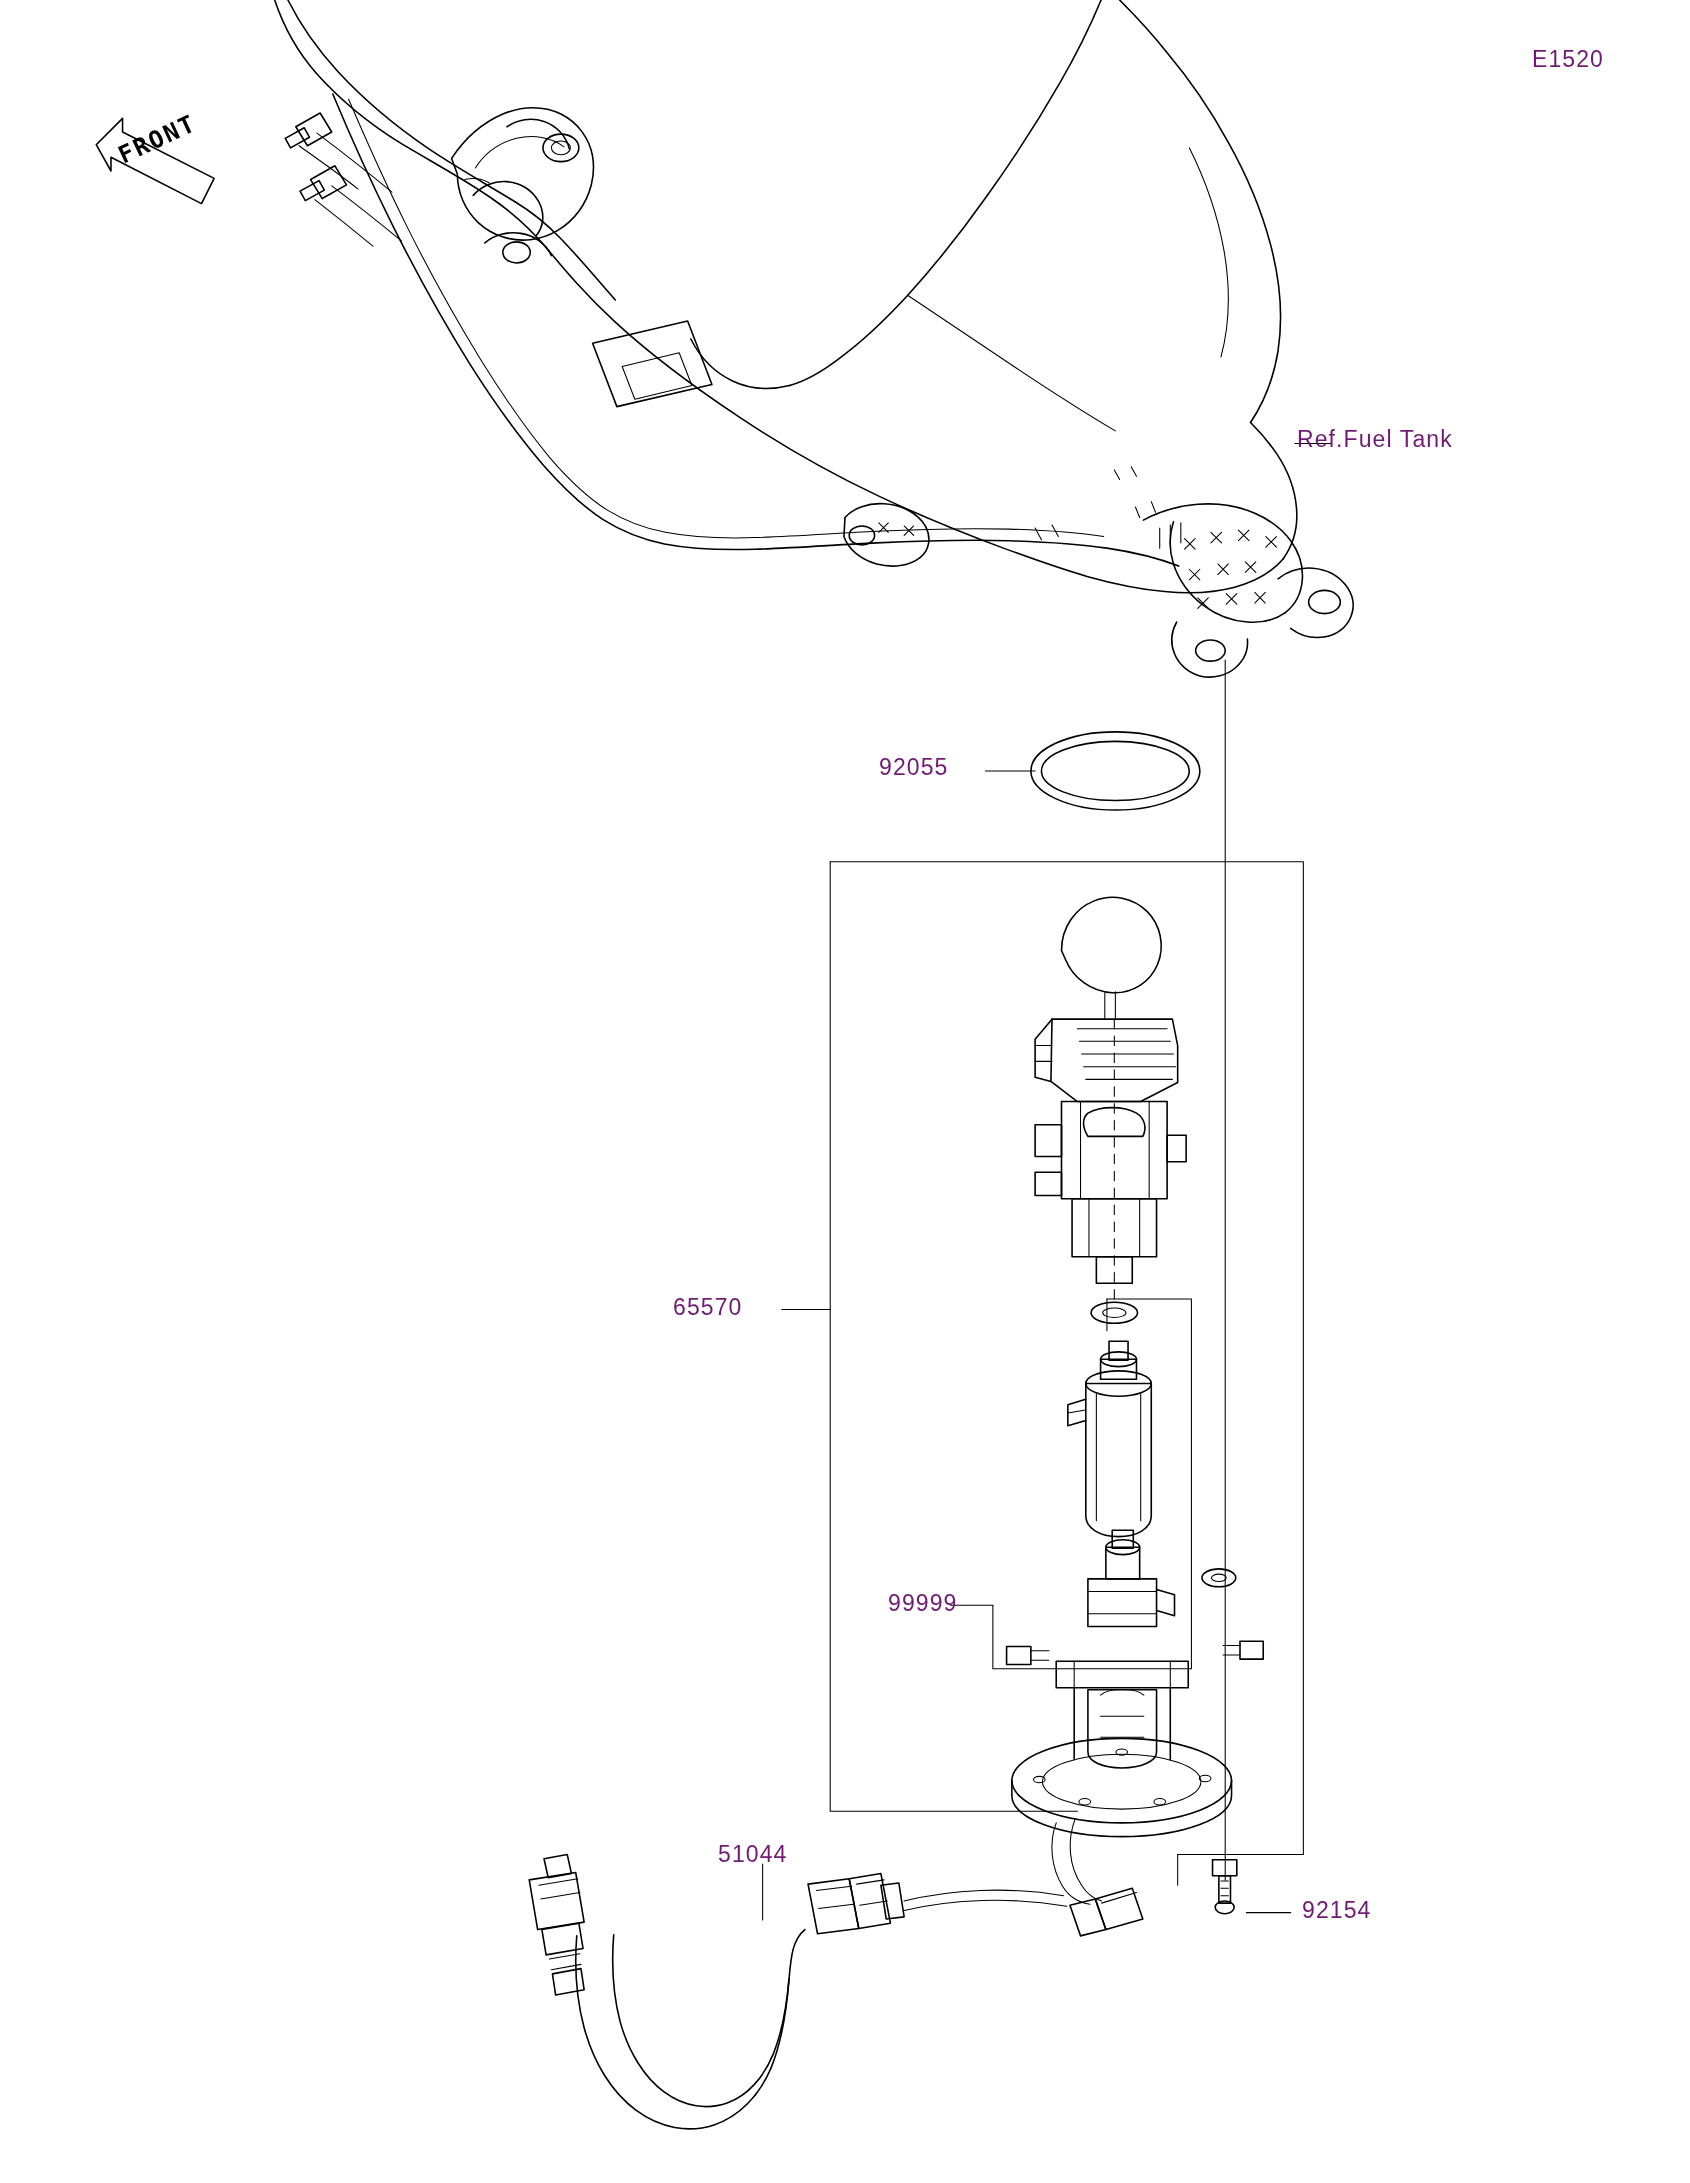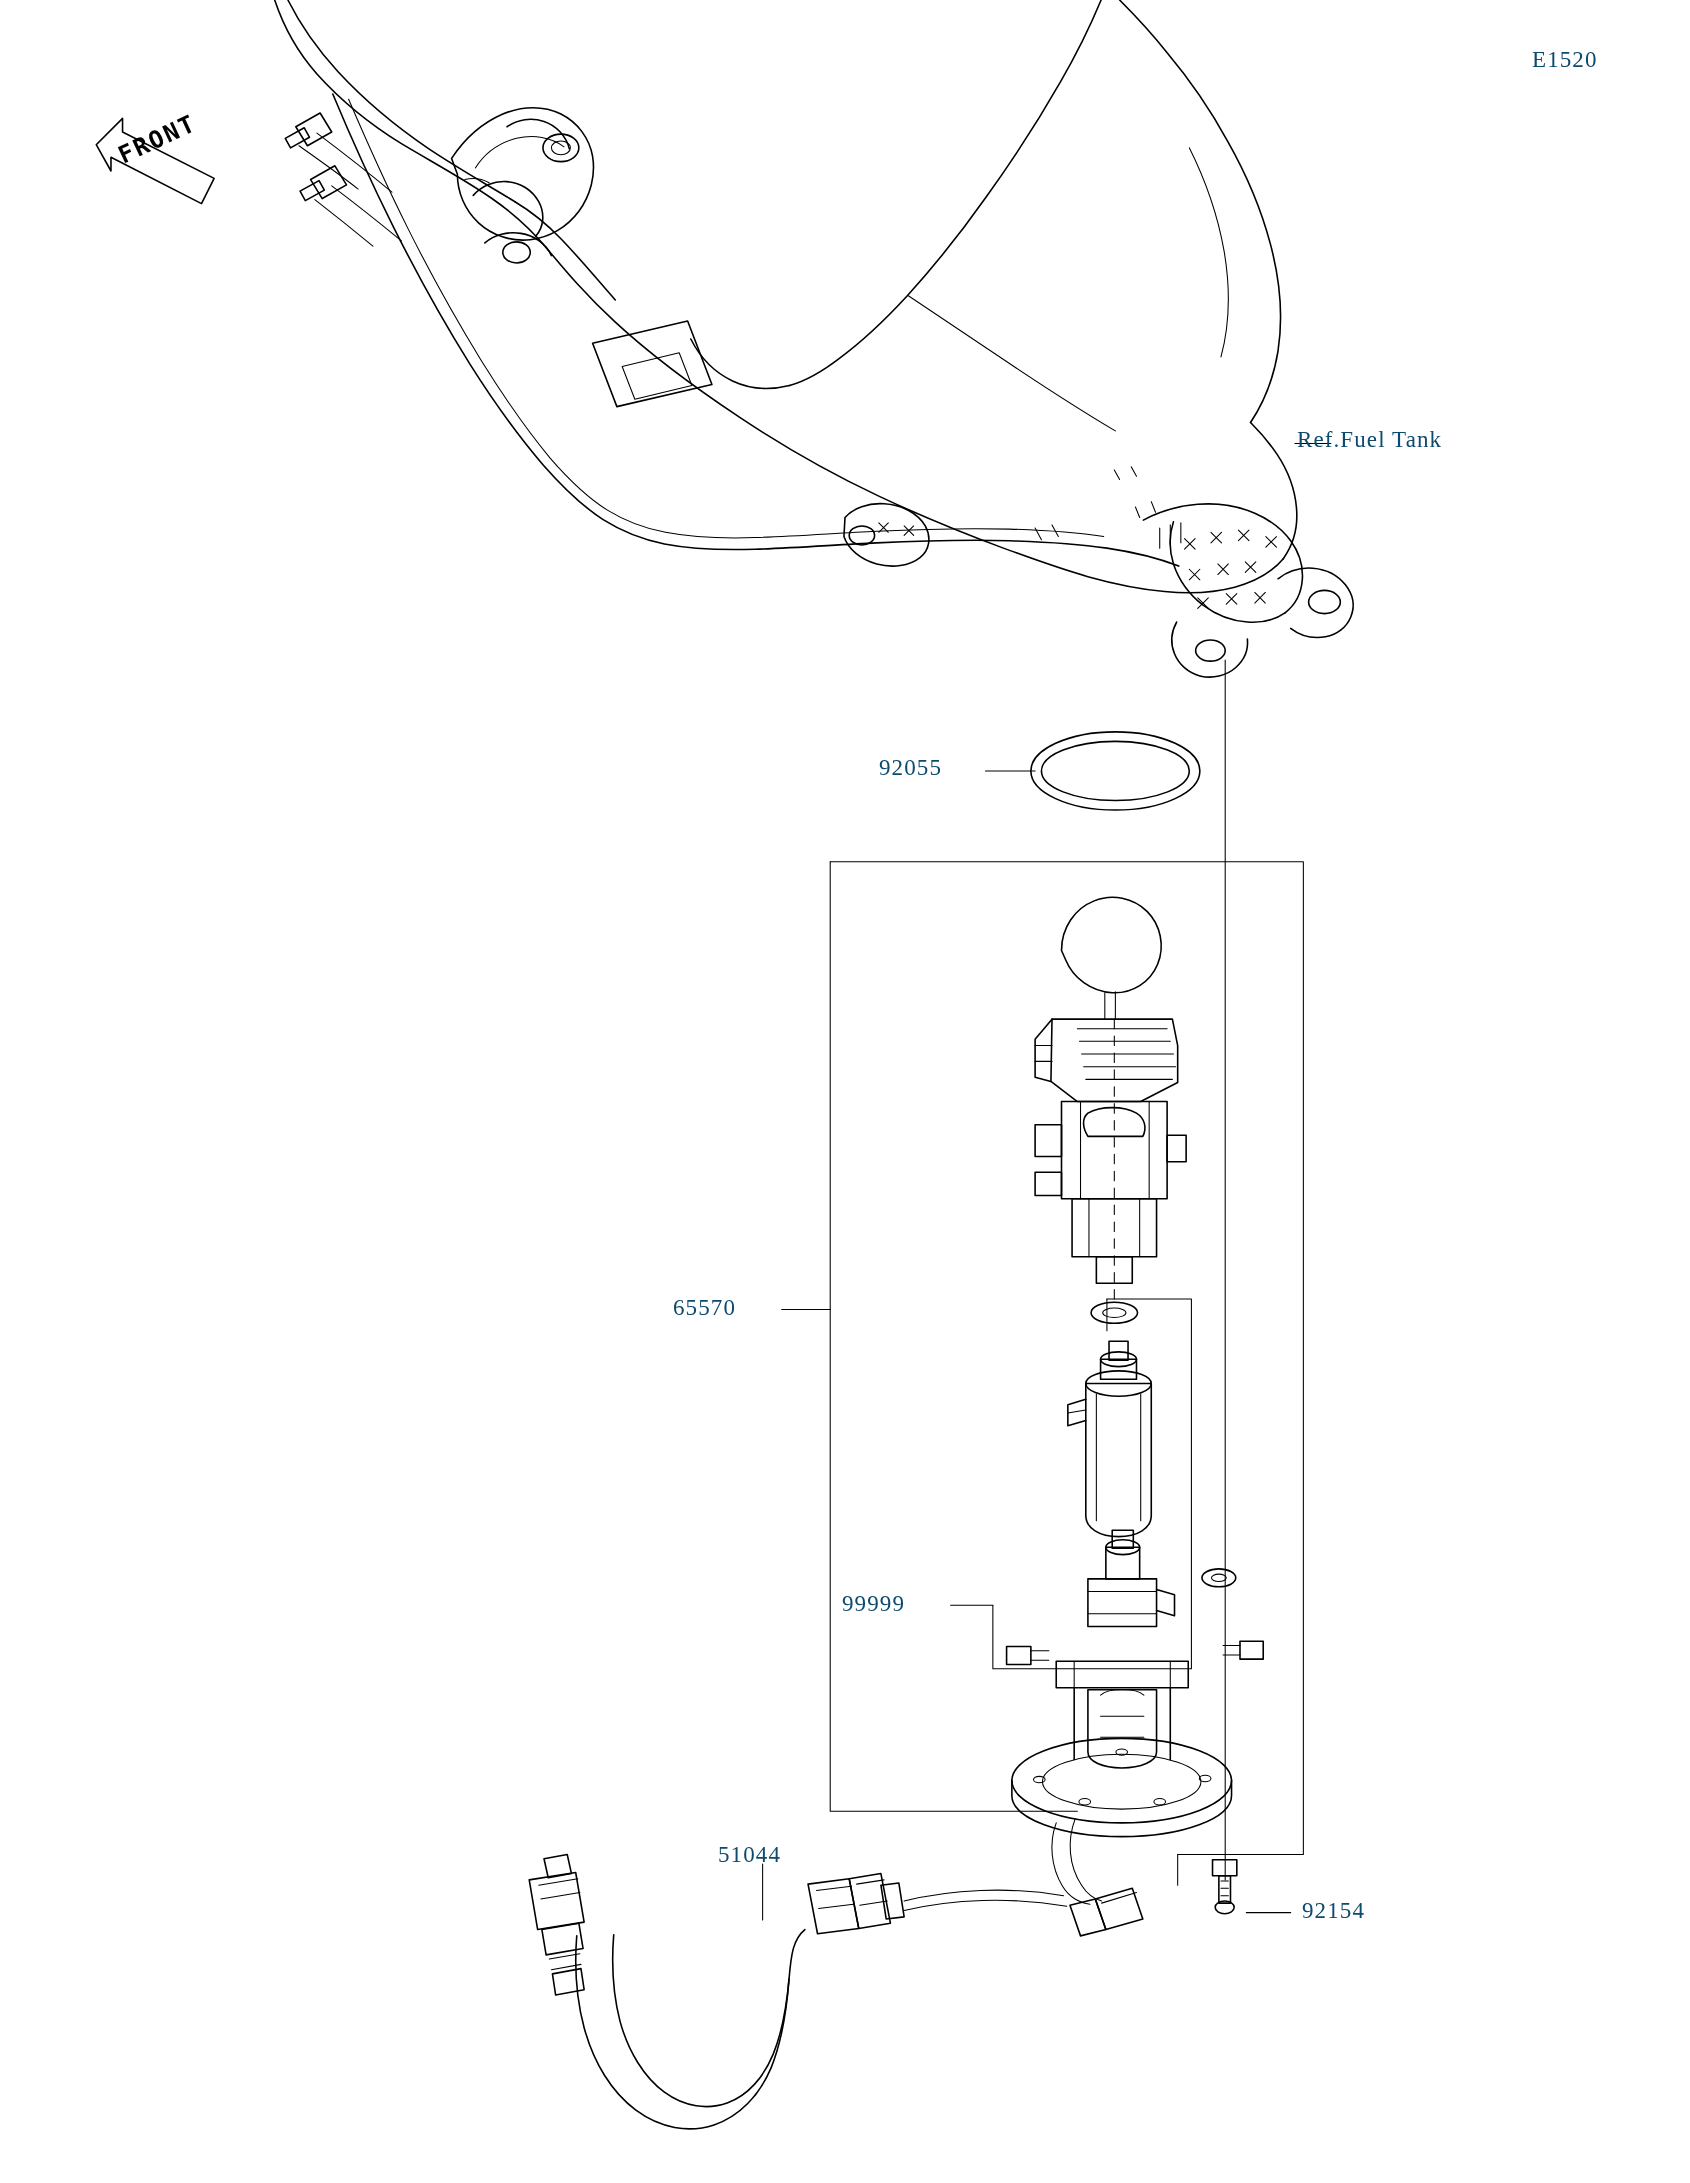--- a/index.html
+++ b/index.html
@@ -16,24 +16,24 @@
     overflow: hidden;
   }
   #sheet {
     position: absolute;
     left: 0; top: 0;
     width: 1690px;
     height: 2183px;
   }
   .label {
     position: absolute;
-    font-family: Liberation Serif, serif;
+    font-family: Liberation Sans, sans-serif;
     font-size: 23px;
     letter-spacing: 1.1px;
-    color: #0c4a6e;
+    color: #701a75;
     white-space: nowrap;
     line-height: 1;
   }
   #diagram-code {
     left: 1532px;
     top: 48px;
     font-size: 23px;
   }
   #label-ref-fuel-tank {
     left: 1297px;
@@ -41,21 +41,21 @@
   }
   #label-92055 {
     left: 879px;
     top: 756px;
   }
   #label-49040 {
     left: 673px;
     top: 1296px;
   }
   #label-99999 {
-    left: 842px;
+    left: 888px;
     top: 1592px;
   }
   #label-51044 {
     left: 718px;
     top: 1833px;
     margin-top: 10px;
   }
   #label-92154 {
     left: 1302px;
     top: 1899px;

